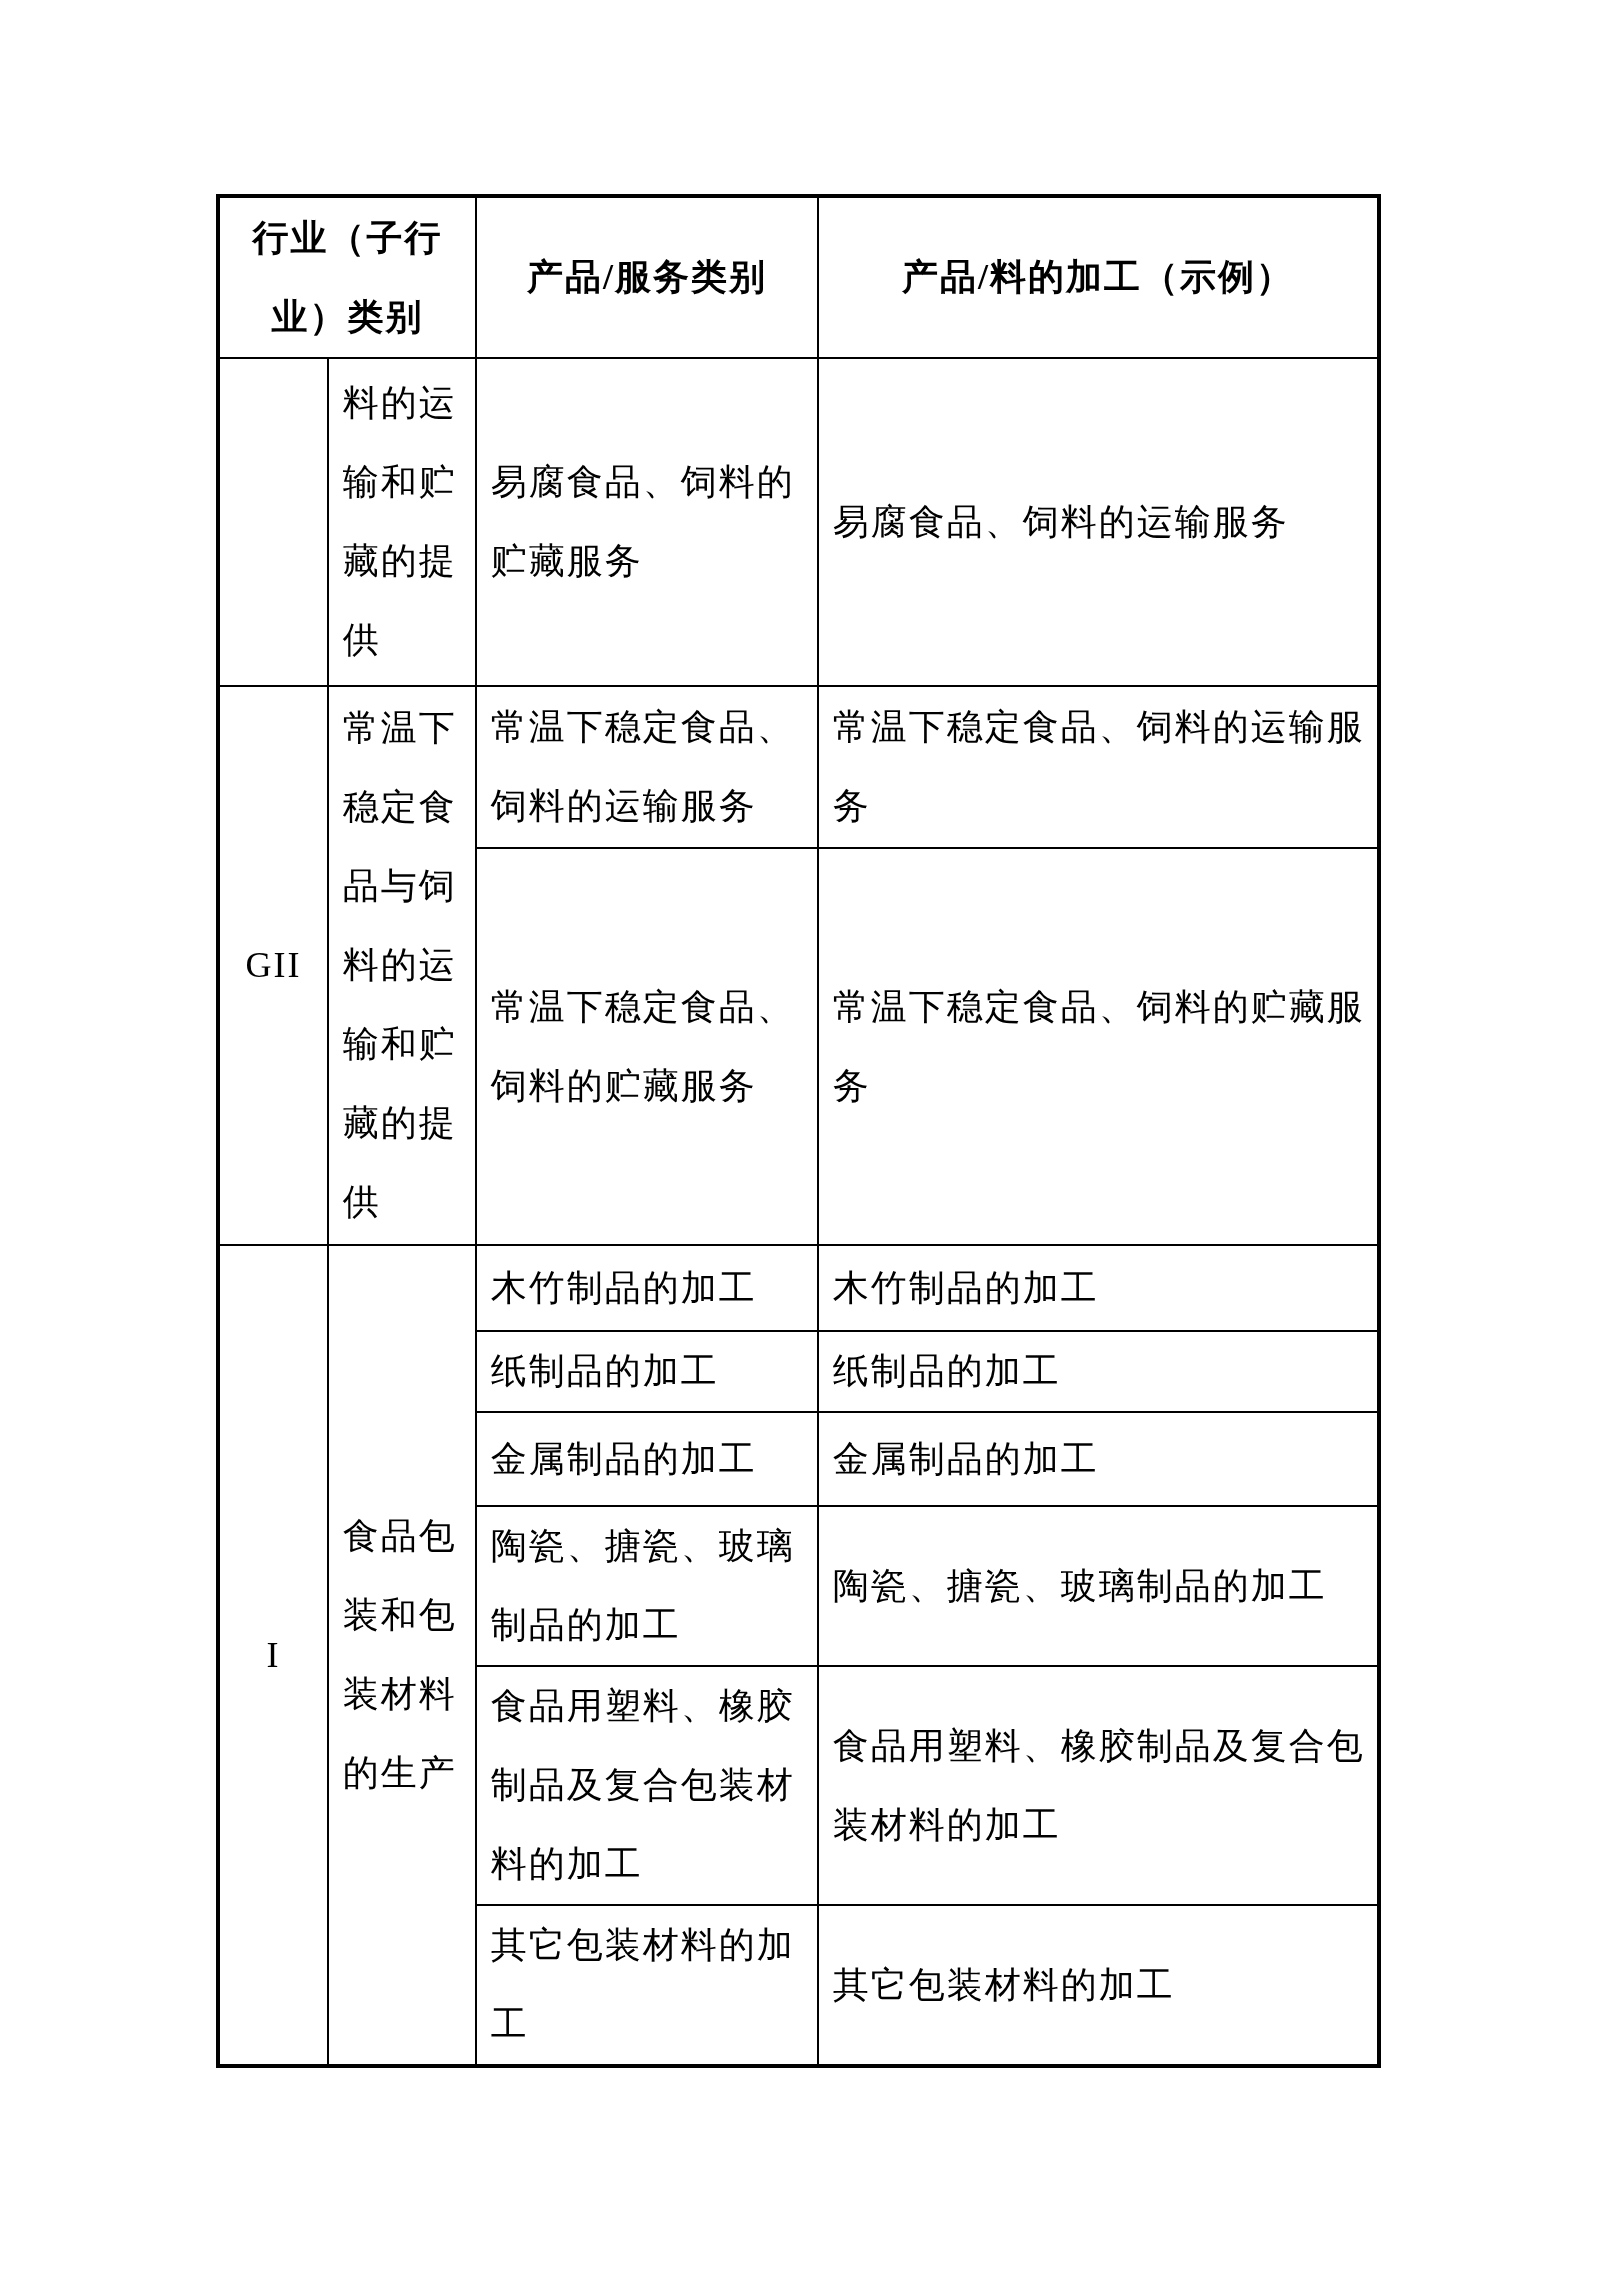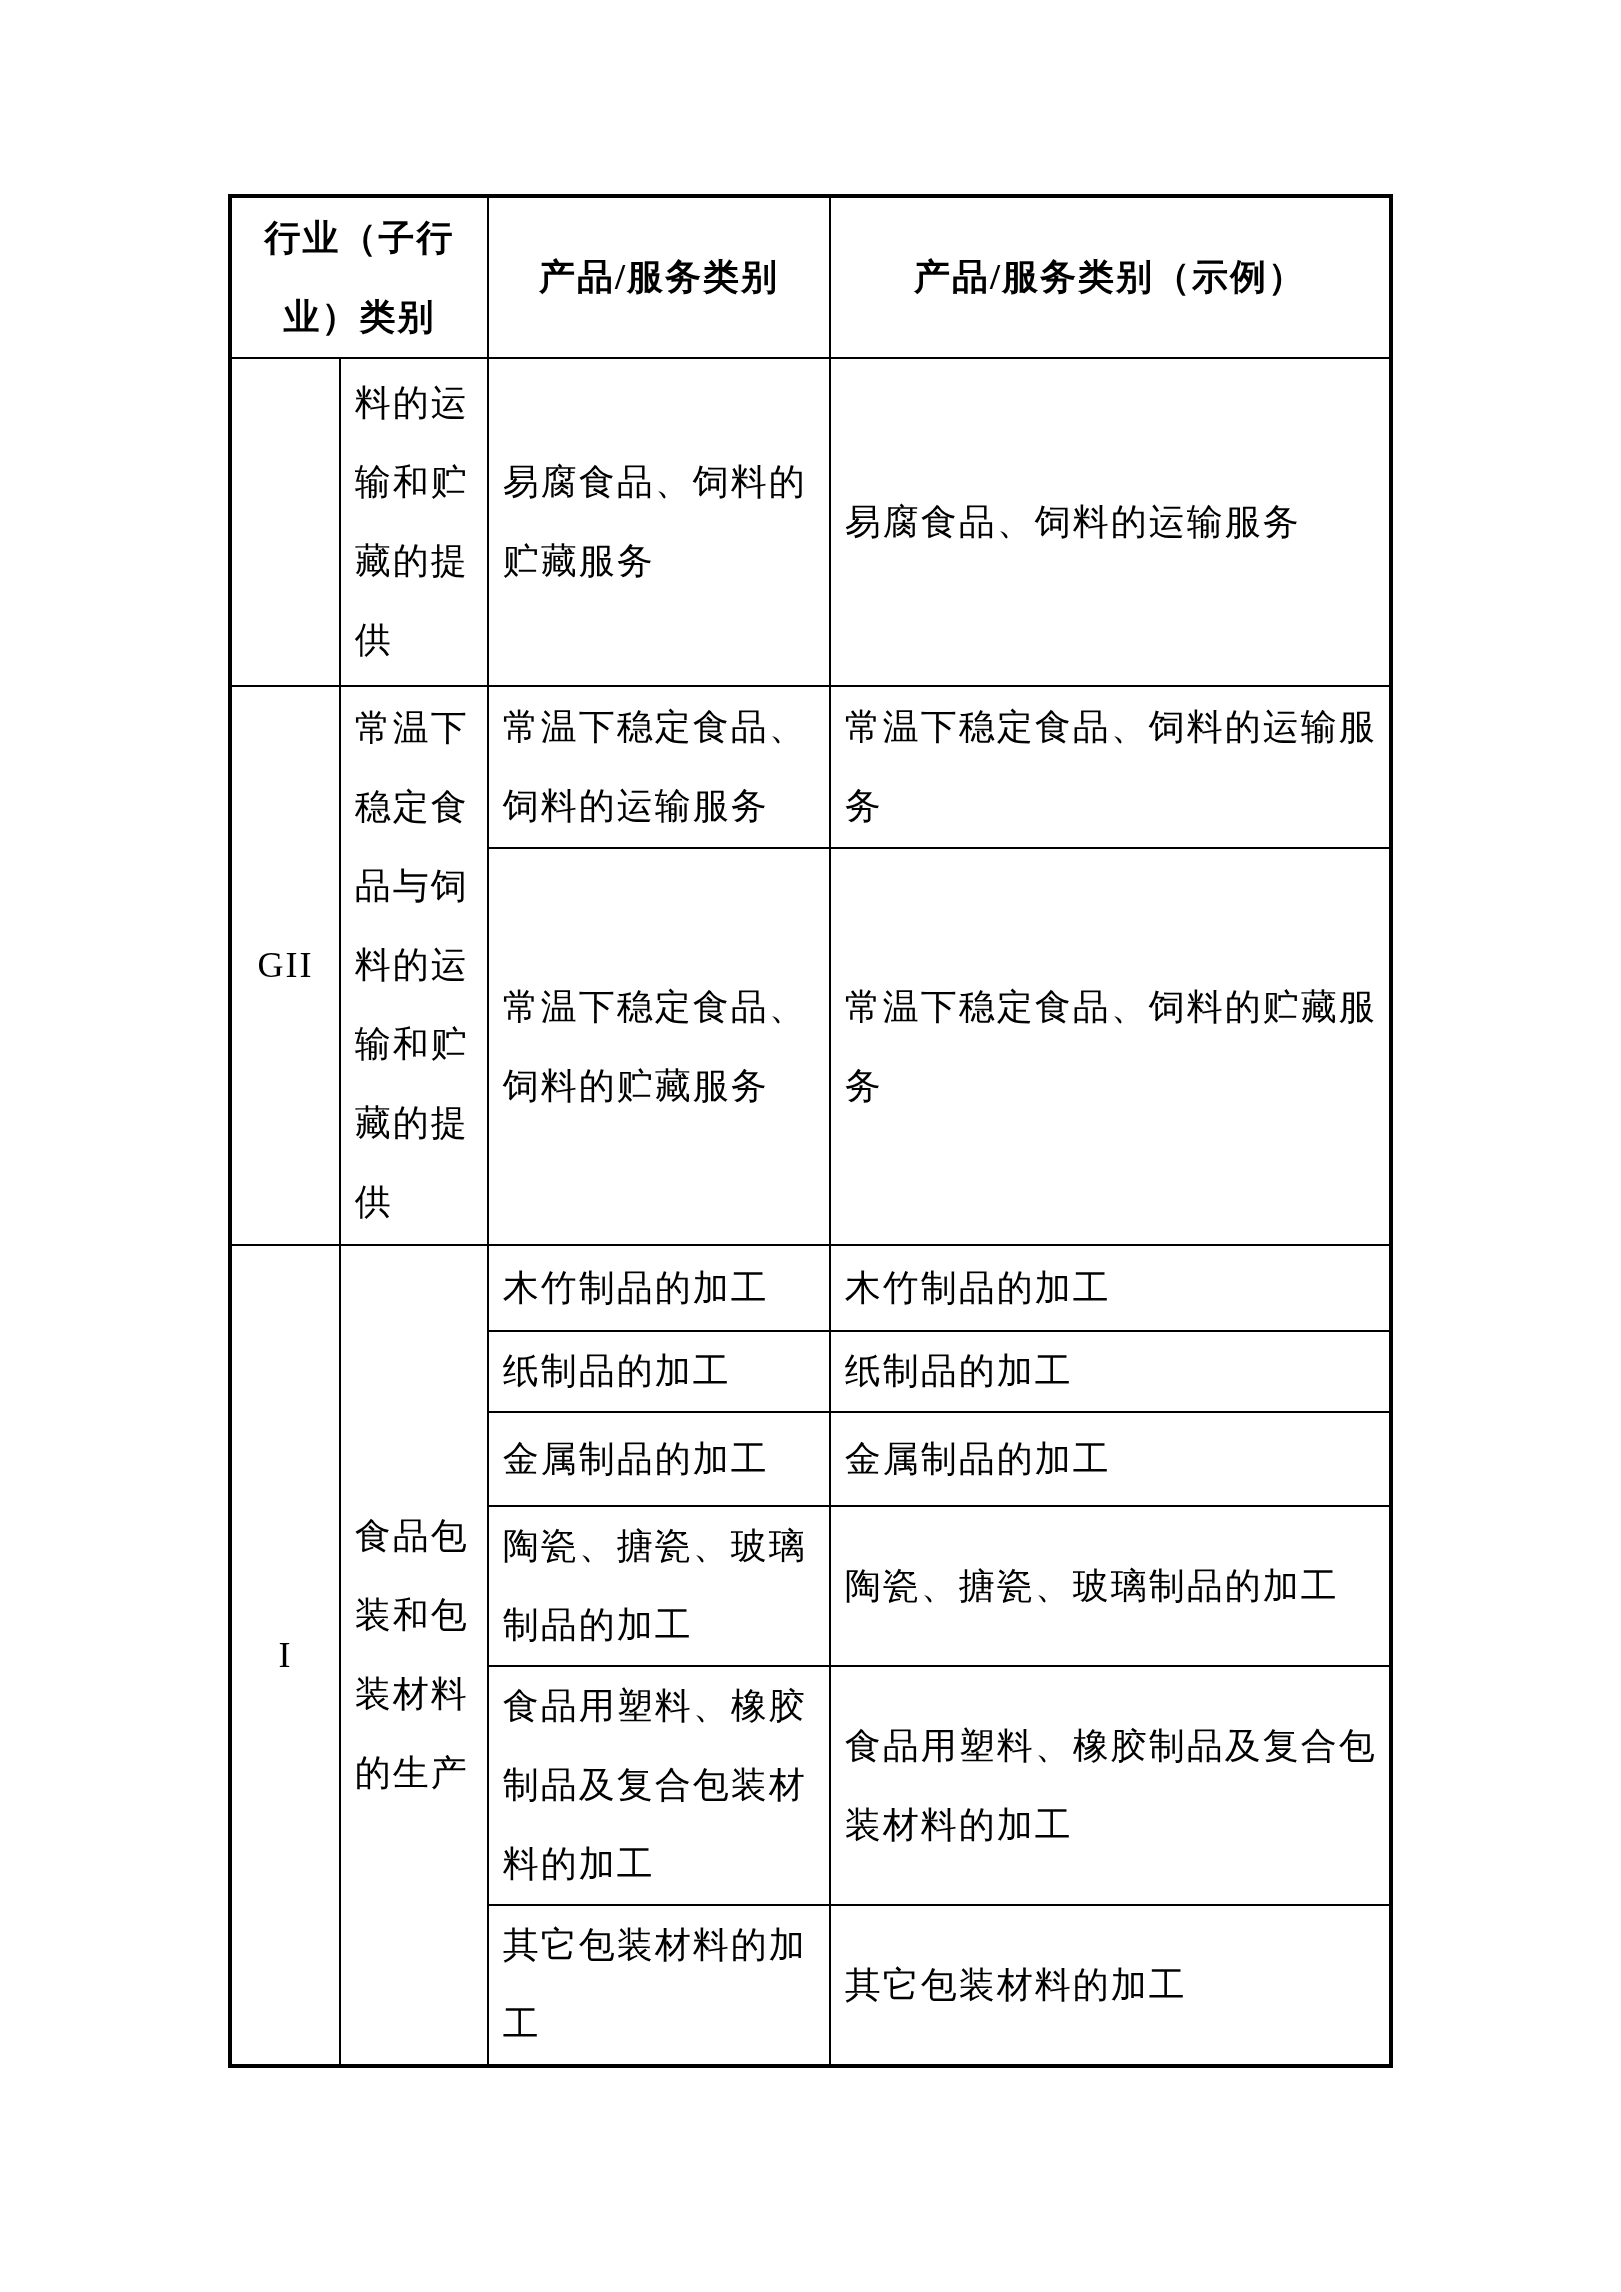--- a/index.html
+++ b/index.html
@@ -5,21 +5,21 @@
   html, body { margin: 0; padding: 0; background: #ffffff; }
   .page {
     position: relative;
     width: 1621px;
     height: 2293px;
     background: #ffffff;
     overflow: hidden;
   }
   table.doc-table {
     position: absolute;
-    left: 228px;
+    left: 216px;
     top: 194px;
     table-layout: fixed;
     border-collapse: collapse;
     border: 4.9px solid #000000;
     font-family: "Liberation Serif", serif;
     font-size: 36px;
     letter-spacing: 2px;
     line-height: 79px;
     color: #000000;
   }
@@ -64,21 +64,21 @@
       <col class="c0">
         <col class="c1">
         <col class="c2">
         <col class="c3">
     </colgroup>
 
     <tbody>
         <tr class="r-header">
       <td colspan="2" class="th">行业（子行<br>业）类别</td>
       <td class="th">产品/服务类别</td>
-      <td class="th">产品/服务类别（示例）</td>
+      <td class="th">产品/料的加工（示例）</td>
     </tr>
 
     <tr class="r-prev">
       <td class="code"></td>
       <td class="txt">料的运<br>输和贮<br>藏的提<br>供</td>
       <td class="txt">易腐食品、饲料的<br>贮藏服务</td>
       <td class="txt">易腐食品、饲料的运输服务</td>
     </tr>
 
     <tr class="r-gii1">

